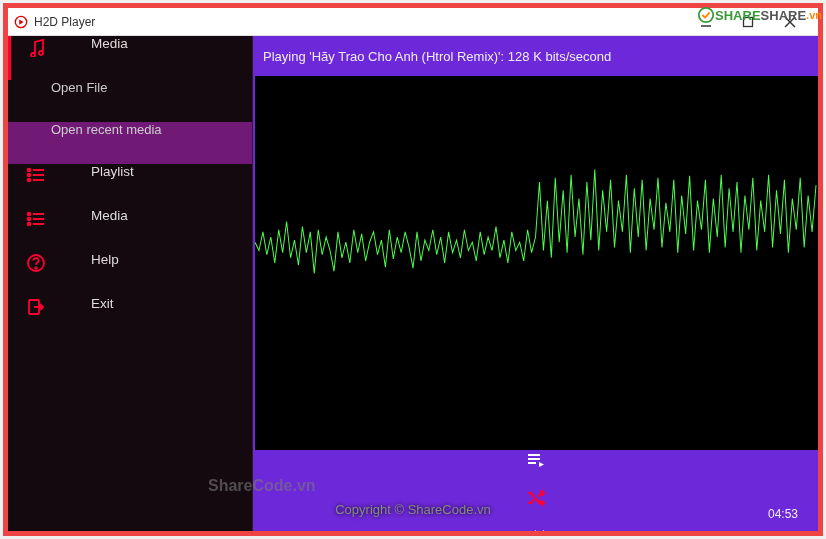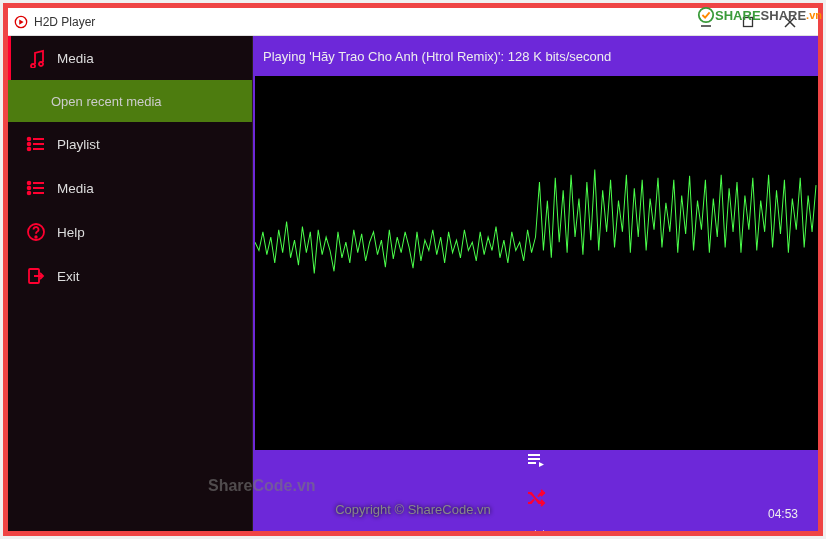--- a/index.html
+++ b/index.html
@@ -8,25 +8,25 @@
 .titlebar { height: 28px; background: #fff; display: flex; align-items: center; padding: 0 6px; border-bottom: 1px solid #e0e0e0; }
 .titlebar-icon { width: 14px; height: 14px; margin-right: 6px; }
 .titlebar-title { font-size: 12px; color: #333; flex: 1; }
 .titlebar-controls { display: flex; align-items: center; gap: 14px; padding-right: 8px; }
 .titlebar-controls span { width: 28px; height: 20px; display: flex; align-items: center; justify-content: center; cursor: pointer; }
 .app { flex: 1; display: flex; background: #14090e; color: #ccc; font-size: 13px; overflow: hidden; position: relative; }
 .sidebar { width: 244px; background: #14090e; display: flex; flex-direction: column; }
 .logo-area { height: 100px; display: flex; align-items: center; justify-content: center; border-left: 3px solid transparent; }
 .logo-svg { width: 140px; height: 70px; }
 .menu { flex: 1; }
-.menu-item { display: flex; align-items: center; height: 44px; padding-left: 14px; cursor: pointer; font-size: 13.5px; color: #ddd; border-left: 3px solid transparent; }
+.menu-item { display: flex; align-items: flex-start; height: 44px; padding-left: 14px; cursor: pointer; font-size: 13.5px; color: #ddd; border-left: 3px solid transparent; gap: 34px; }
 .menu-item.active { border-left-color: #ff0030; }
 .menu-item .icon { width: 22px; height: 22px; margin-right: 10px; display: flex; align-items: center; justify-content: center; }
 .submenu .menu-item { height: 42px; padding-left: 40px; font-size: 13px; color: #ccc; }
-.submenu .menu-item.hover { background: #4d7c0f; }
+.submenu .menu-item.hover { background: #701a75; }
 .main { flex: 1; display: flex; flex-direction: column; background: #6d28d9; border-left: 1px solid #2a1e23; }
 .status-line { height: 40px; display: flex; align-items: center; padding-left: 10px; font-size: 13px; color: #eee; }
 .viewer { flex: 1; background: #000; position: relative; overflow: hidden; margin-left: 2px; }
 .controls { height: 81px; display: flex; align-items: center; padding: 0 18px; gap: 18px; flex-direction: column; }
 .ctrl-btn { width: 28px; height: 28px; display: flex; align-items: center; justify-content: center; cursor: pointer; }
 .ctrl-btn.play { width: 36px; height: 36px; border: 2px solid #fff; border-radius: 50%; }
 .ctrl-btn.active svg { stroke: #ff0030; fill: #ff0030; }
 .volume-track { flex: 1; height: 5px; background: #fff; border-radius: 2px; }
 .volume-val, .time-val { font-size: 12px; color: #eee; min-width: 40px; text-align: right; }
 .time-val { position: absolute; bottom: 10px; right: 20px; }
@@ -69,20 +69,23 @@
       <div class="menu">
         <div class="menu-item active">
           <span class="icon">
               <svg width="20" height="20" viewBox="0 0 20 20" fill="none" stroke="#ff0030" stroke-width="1.8">
                 <path d="M7 16 a2 2 0 1 0 0.01 0 M15 14 a2 2 0 1 0 0.01 0 M9 16 V5 l8-2 v11"></path>
               </svg>
             </span>
           <span>Media</span>
         </div>
         <div class="submenu">
+          <div class="menu-item">
+              <span>Open File</span>
+            </div>
           <div class="menu-item hover">
               <span>Open recent media</span>
             </div>
         </div>
         <div class="menu-item">
           <span class="icon">
               <svg width="20" height="20" viewBox="0 0 20 20" stroke="#ff0030" stroke-width="2">
                 <circle cx="3" cy="5" r="1.3" fill="#ff0030"></circle>
                 <line x1="7" y1="5" x2="18" y2="5"></line>
                 <circle cx="3" cy="10" r="1.3" fill="#ff0030"></circle>

